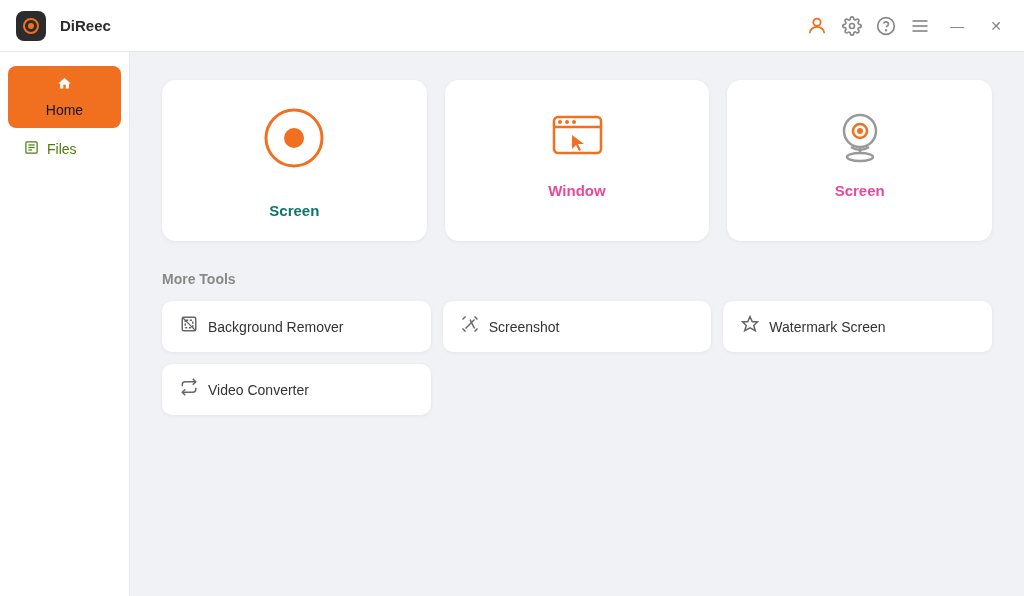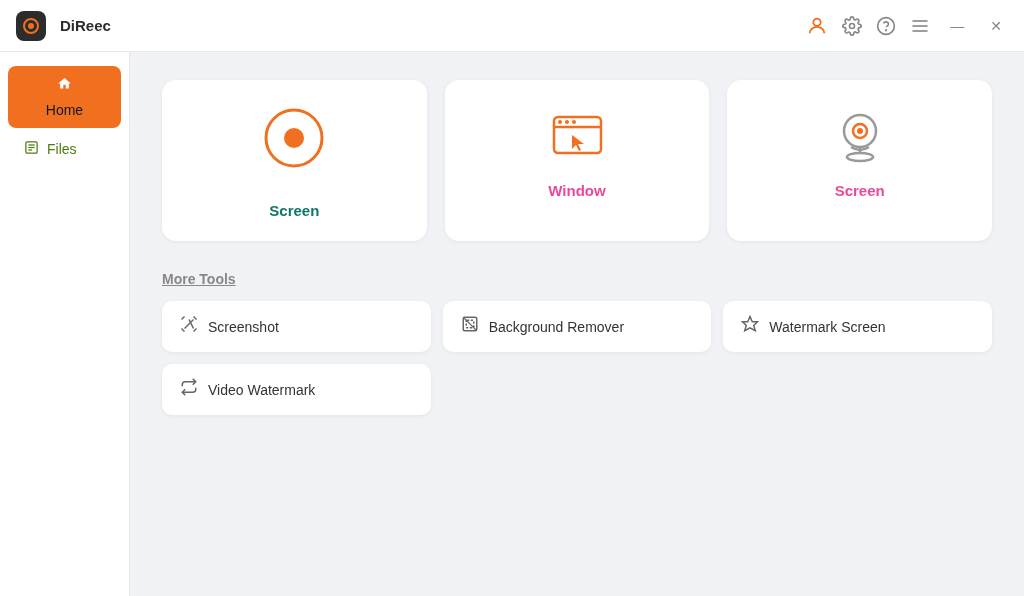--- a/index.html
+++ b/index.html
@@ -155,21 +155,20 @@
       align-items: center;
       justify-content: center;
     }
 
     
     .more-tools-title {
       font-size: 14px;
       font-weight: 600;
       color: #888;
       margin-bottom: 14px;
-      text-decoration: underline;
     }
     .tools-grid {
       display: grid;
       grid-template-columns: repeat(3, 1fr);
       gap: 12px;
     }
     .tool-item {
       background: #ffffff;
       border-radius: 10px;
       padding: 14px 18px;
@@ -307,62 +306,62 @@
             <line x1="29" y1="38" x2="29" y2="44" stroke="#999" stroke-width="2.5"></line>
           </svg>
         </div>
         <span class="card-label">Screen</span>
       </div>
     </div>
 
     <div>
       <div class="more-tools-title">More Tools</div>
       <div class="tools-grid">
+
+        <div class="tool-item">
+          <span class="tool-icon">
+            <svg width="18" height="18" viewBox="0 0 24 24" fill="none" stroke="#666" stroke-width="2">
+              <rect x="3" y="3" width="18" height="18" rx="2"></rect>
+              <path d="M3 3 l18 18" stroke="#666" stroke-width="1.5"></path>
+              <rect x="7" y="7" width="10" height="10" rx="1" stroke-dasharray="3,2"></rect>
+            </svg>
+          </span>
+          <span>Background Remover</span>
+        </div>
 
         <div class="tool-item">
           <span class="tool-icon">
             <svg width="18" height="18" viewBox="0 0 24 24" fill="none" stroke="#666" stroke-width="2">
               <path d="M6 2 L2 6"></path>
               <path d="M18 2 L22 6"></path>
               <path d="M6 22 L2 18"></path>
               <path d="M18 22 L22 18"></path>
               <line x1="12" y1="6" x2="18" y2="18"></line>
               <line x1="6" y1="18" x2="18" y2="6"></line>
             </svg>
           </span>
           <span>Screenshot</span>
         </div>
 
         <div class="tool-item">
           <span class="tool-icon">
             <svg width="18" height="18" viewBox="0 0 24 24" fill="none" stroke="#666" stroke-width="2">
-              <rect x="3" y="3" width="18" height="18" rx="2"></rect>
-              <path d="M3 3 l18 18" stroke="#666" stroke-width="1.5"></path>
-              <rect x="7" y="7" width="10" height="10" rx="1" stroke-dasharray="3,2"></rect>
-            </svg>
-          </span>
-          <span>Background Remover</span>
-        </div>
-
-        <div class="tool-item">
-          <span class="tool-icon">
-            <svg width="18" height="18" viewBox="0 0 24 24" fill="none" stroke="#666" stroke-width="2">
               <polygon points="12,2 15,9 22,9 17,14 19,21 12,17 5,21 7,14 2,9 9,9"></polygon>
             </svg>
           </span>
           <span>Watermark Screen</span>
         </div>
 
         <div class="tool-item">
           <span class="tool-icon">
             <svg width="18" height="18" viewBox="0 0 24 24" fill="none" stroke="#666" stroke-width="2">
               <polyline points="17,1 21,5 17,9"></polyline>
               <path d="M3 11V9a4 4 0 014-4h14"></path>
               <polyline points="7,23 3,19 7,15"></polyline>
               <path d="M21 13v2a4 4 0 01-4 4H3"></path>
             </svg>
           </span>
-          <span>Video Watermark</span>
+          <span>Video Converter</span>
         </div>
       </div>
     </div>
   </div>
 </div>
 
 </body></html>

